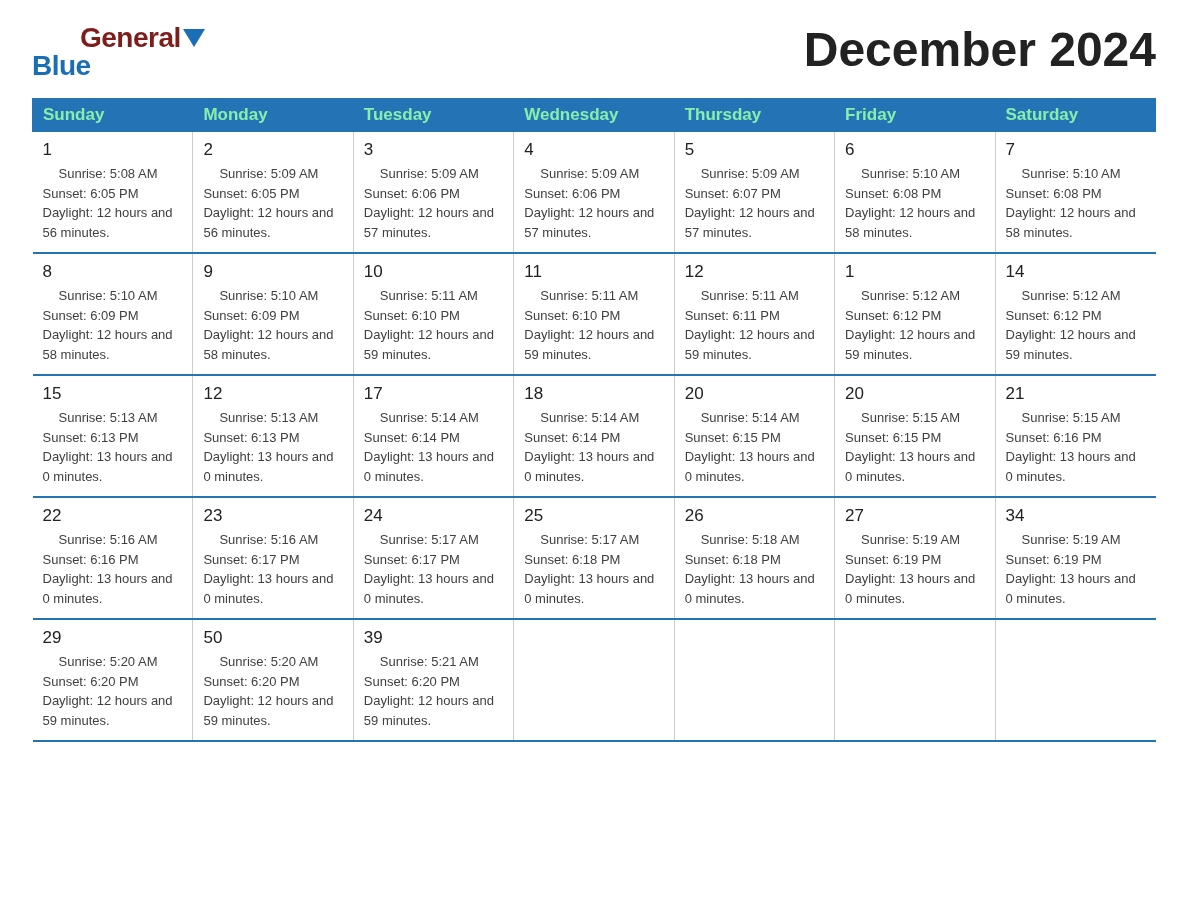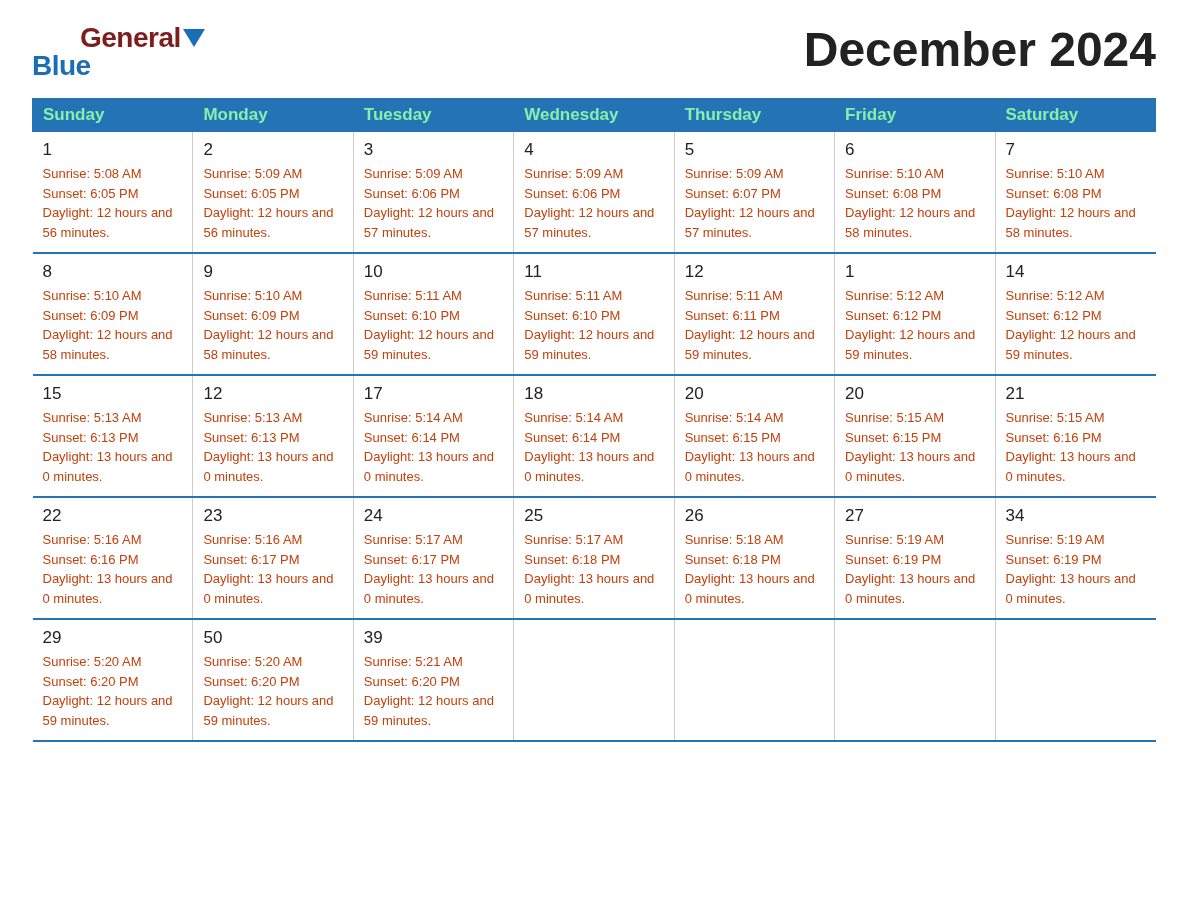--- a/index.html
+++ b/index.html
@@ -87,22 +87,23 @@
     }
     .day-num {
       font-size: 17px;
       font-weight: normal;
       color: #222;
       display: block;
       margin-bottom: 4px;
     }
     .day-info {
       font-size: 13px;
-      color: #c2410c;
+      color: #404040;
       line-height: 1.5;
+      margin-left: 16px;
     }
     .empty-cell {
       background: #fff;
     }
   </style>
 </head>
 <body>
 
 <div class="header">
   <div class="logo">

